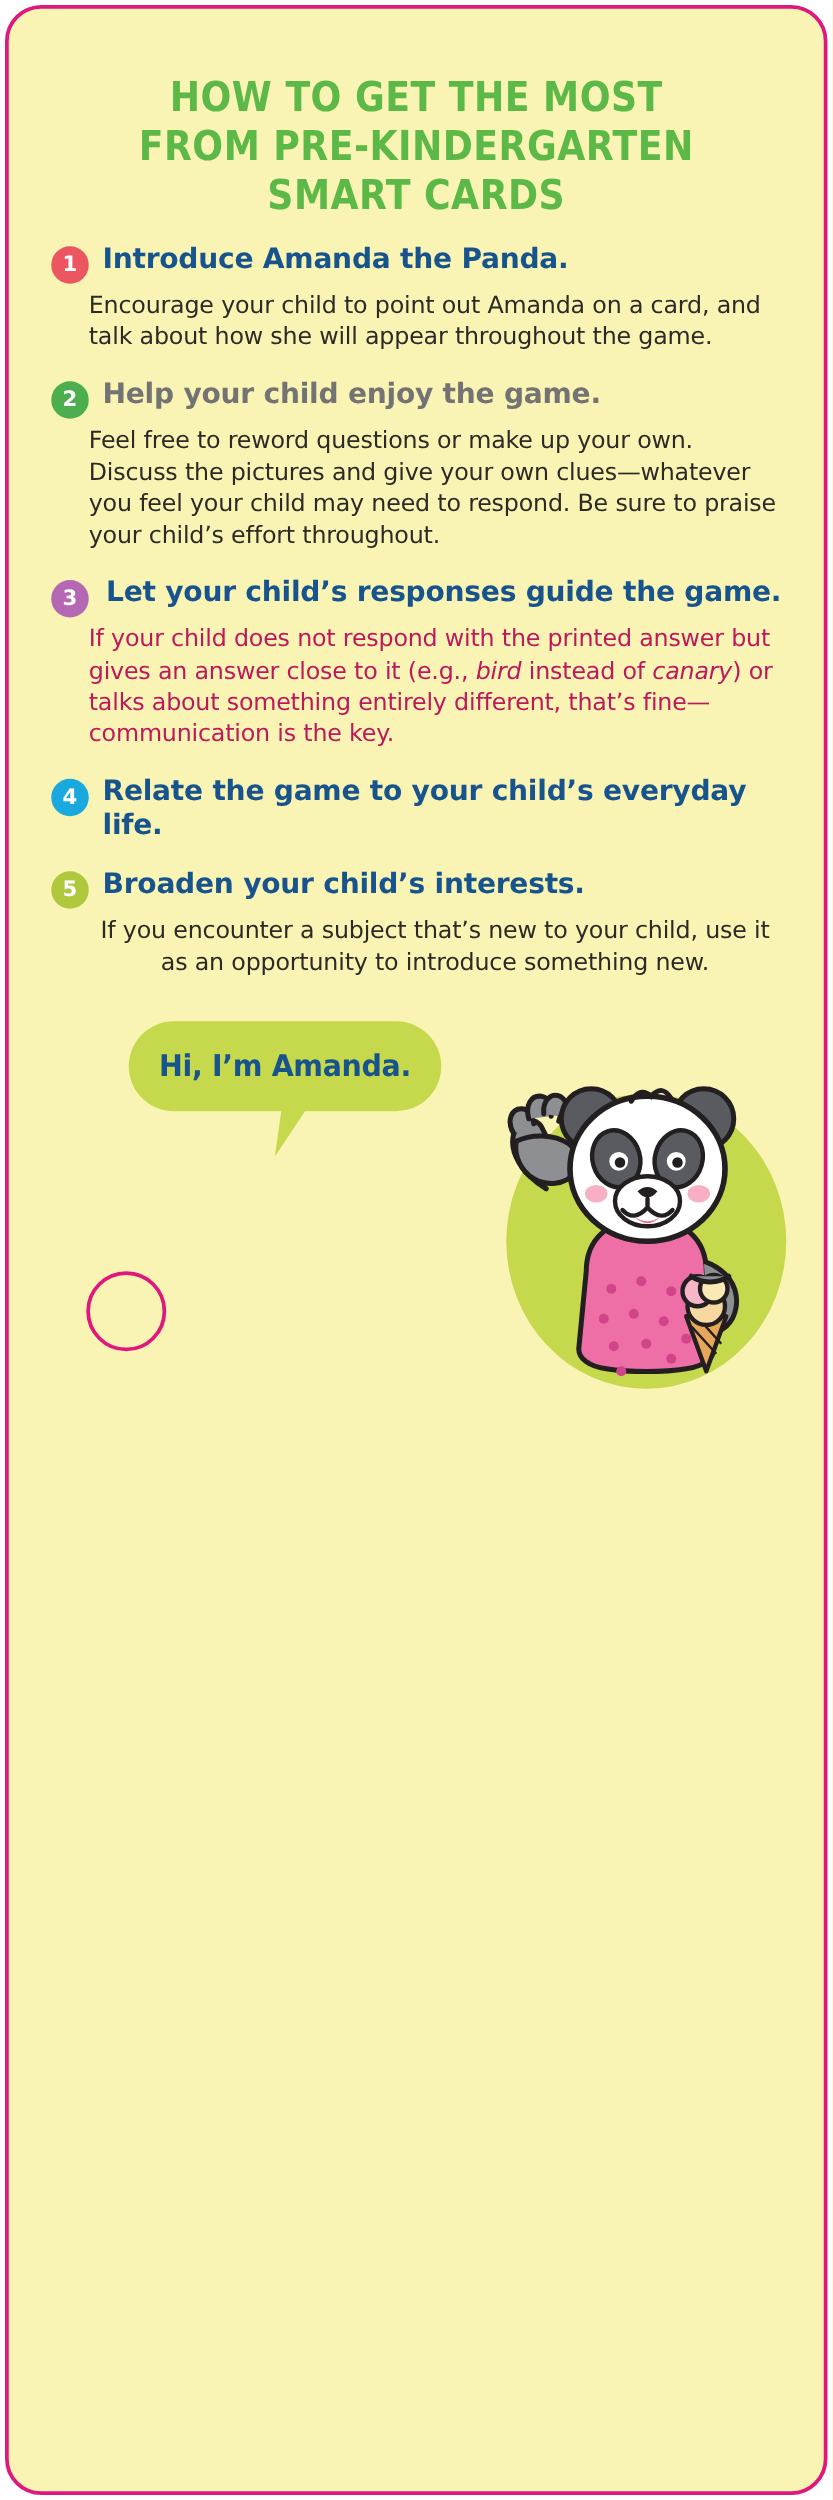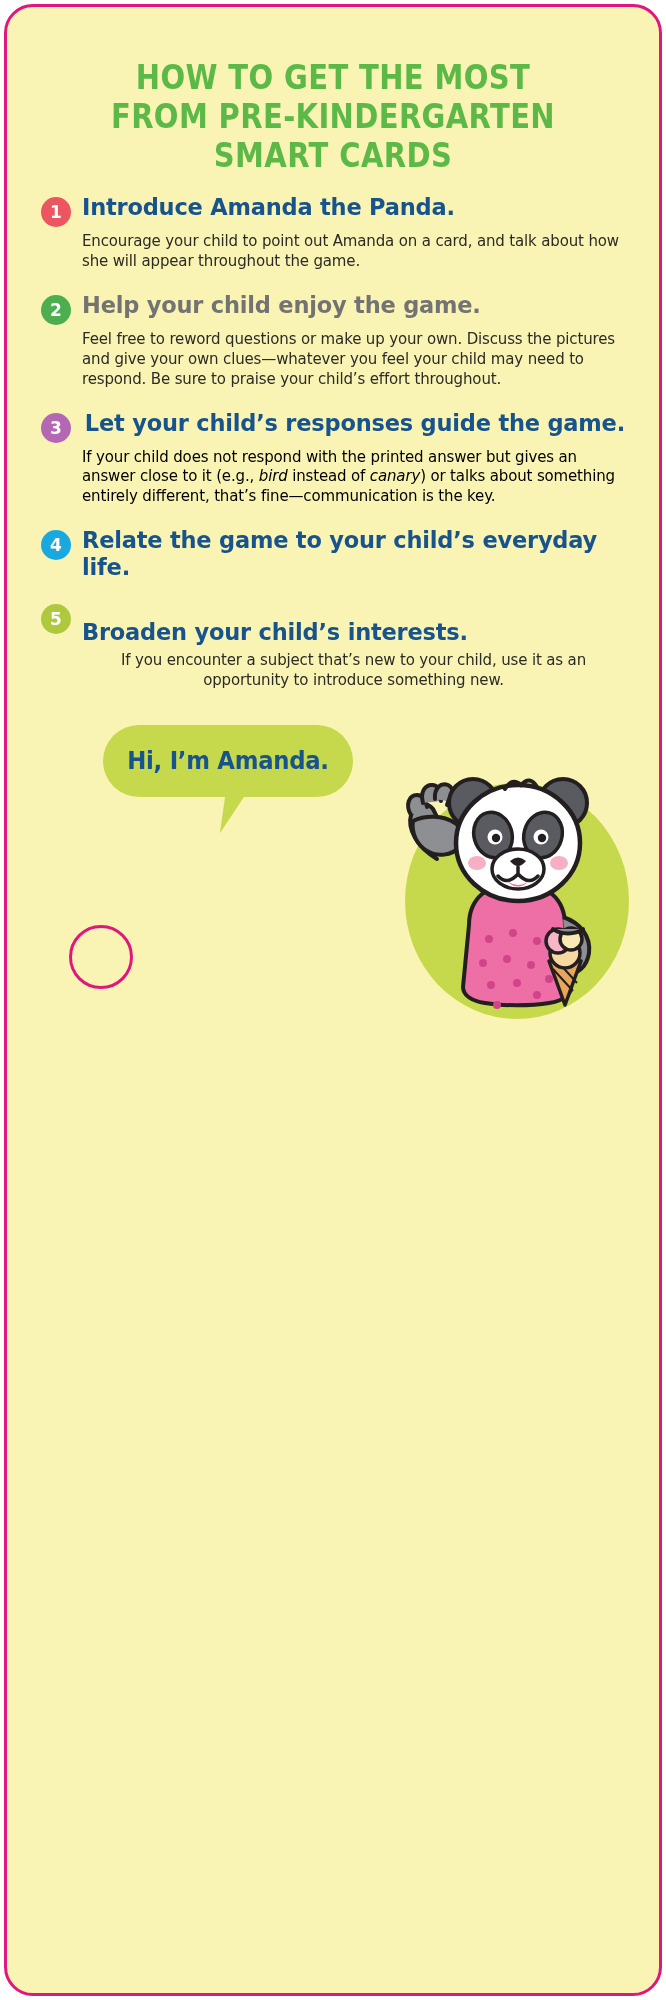--- a/index.html
+++ b/index.html
@@ -61,23 +61,23 @@
   .head-text{
     color:#17548D;
     font-weight:bold;
     font-size:22.5px;
     line-height:1.2;
     letter-spacing:-0.2px;
     flex:1;
   }
   .body-text{
     color:#2C2A26;
-    font-size:15px;
+    font-size:19px;
     line-height:1.33;
-    margin:5px 0 0 41px;
+    margin:5px 0 0 30px;
     letter-spacing:-0.15px;
   }
   .body-text i{font-style:italic;}
 
   
   .bottom{
     position:relative;
     height:330px;
     margin-top:6px;
   }
@@ -148,34 +148,34 @@
         <div class="head-text" style="color: #737373;">Help your child enjoy the game.</div>
       </div>
       <div class="body-text" style="color: rgb(44, 42, 38);"><span>Feel free to reword questions or make up your own. Discuss the pictures and give your own clues—whatever you feel your child may need to respond. Be sure to praise your child’s effort throughout.</span></div>
     </div>
 
     <div class="step">
       <div class="step-head">
         <div class="badge" style="background: rgb(180, 104, 180);">3</div>
         <div class="head-text" style="color: rgb(23, 84, 141); text-align: right;">Let your child’s responses guide the game.</div>
       </div>
-      <div class="body-text" style="color: #000000;"><span>If your child does not respond with the printed answer but gives an answer close to it (e.g., </span><span class="rich"><i>bird</i> instead of <i>canary</i>) or talks about something entirely different, that’s fine—communication is the key.</span></div>
+      <div class="body-text" style="color: #be185d;"><span>If your child does not respond with the printed answer but gives an answer close to it (e.g., </span><span class="rich"><i>bird</i> instead of <i>canary</i>) or talks about something entirely different, that’s fine—communication is the key.</span></div>
     </div>
 
     <div class="step">
       <div class="step-head">
         <div class="badge" style="background: rgb(25, 169, 222);">4</div>
         <div class="head-text" style="color: rgb(23, 84, 141);">Relate the game to your child’s everyday life.</div>
       </div>
     </div>
 
     <div class="step">
       <div class="step-head">
         <div class="badge" style="background: rgb(175, 201, 63);">5</div>
-        <div class="head-text" style="color: rgb(23, 84, 141); margin-top: 18px;">Broaden your child’s interests.</div>
+        <div class="head-text" style="color: rgb(23, 84, 141);">Broaden your child’s interests.</div>
       </div>
       <div class="body-text" style="color: rgb(44, 42, 38); text-align: center;"><span>If you encounter a subject that’s new to your child, use it as an opportunity to introduce something new.</span></div>
     </div>
 
   </div>
 
   <div class="bottom">
 
     <div class="bubble" style="background: rgb(198, 216, 75);"></div>
     <div class="bubble-tail" style="border-left-color: rgb(198, 216, 75);"></div>

